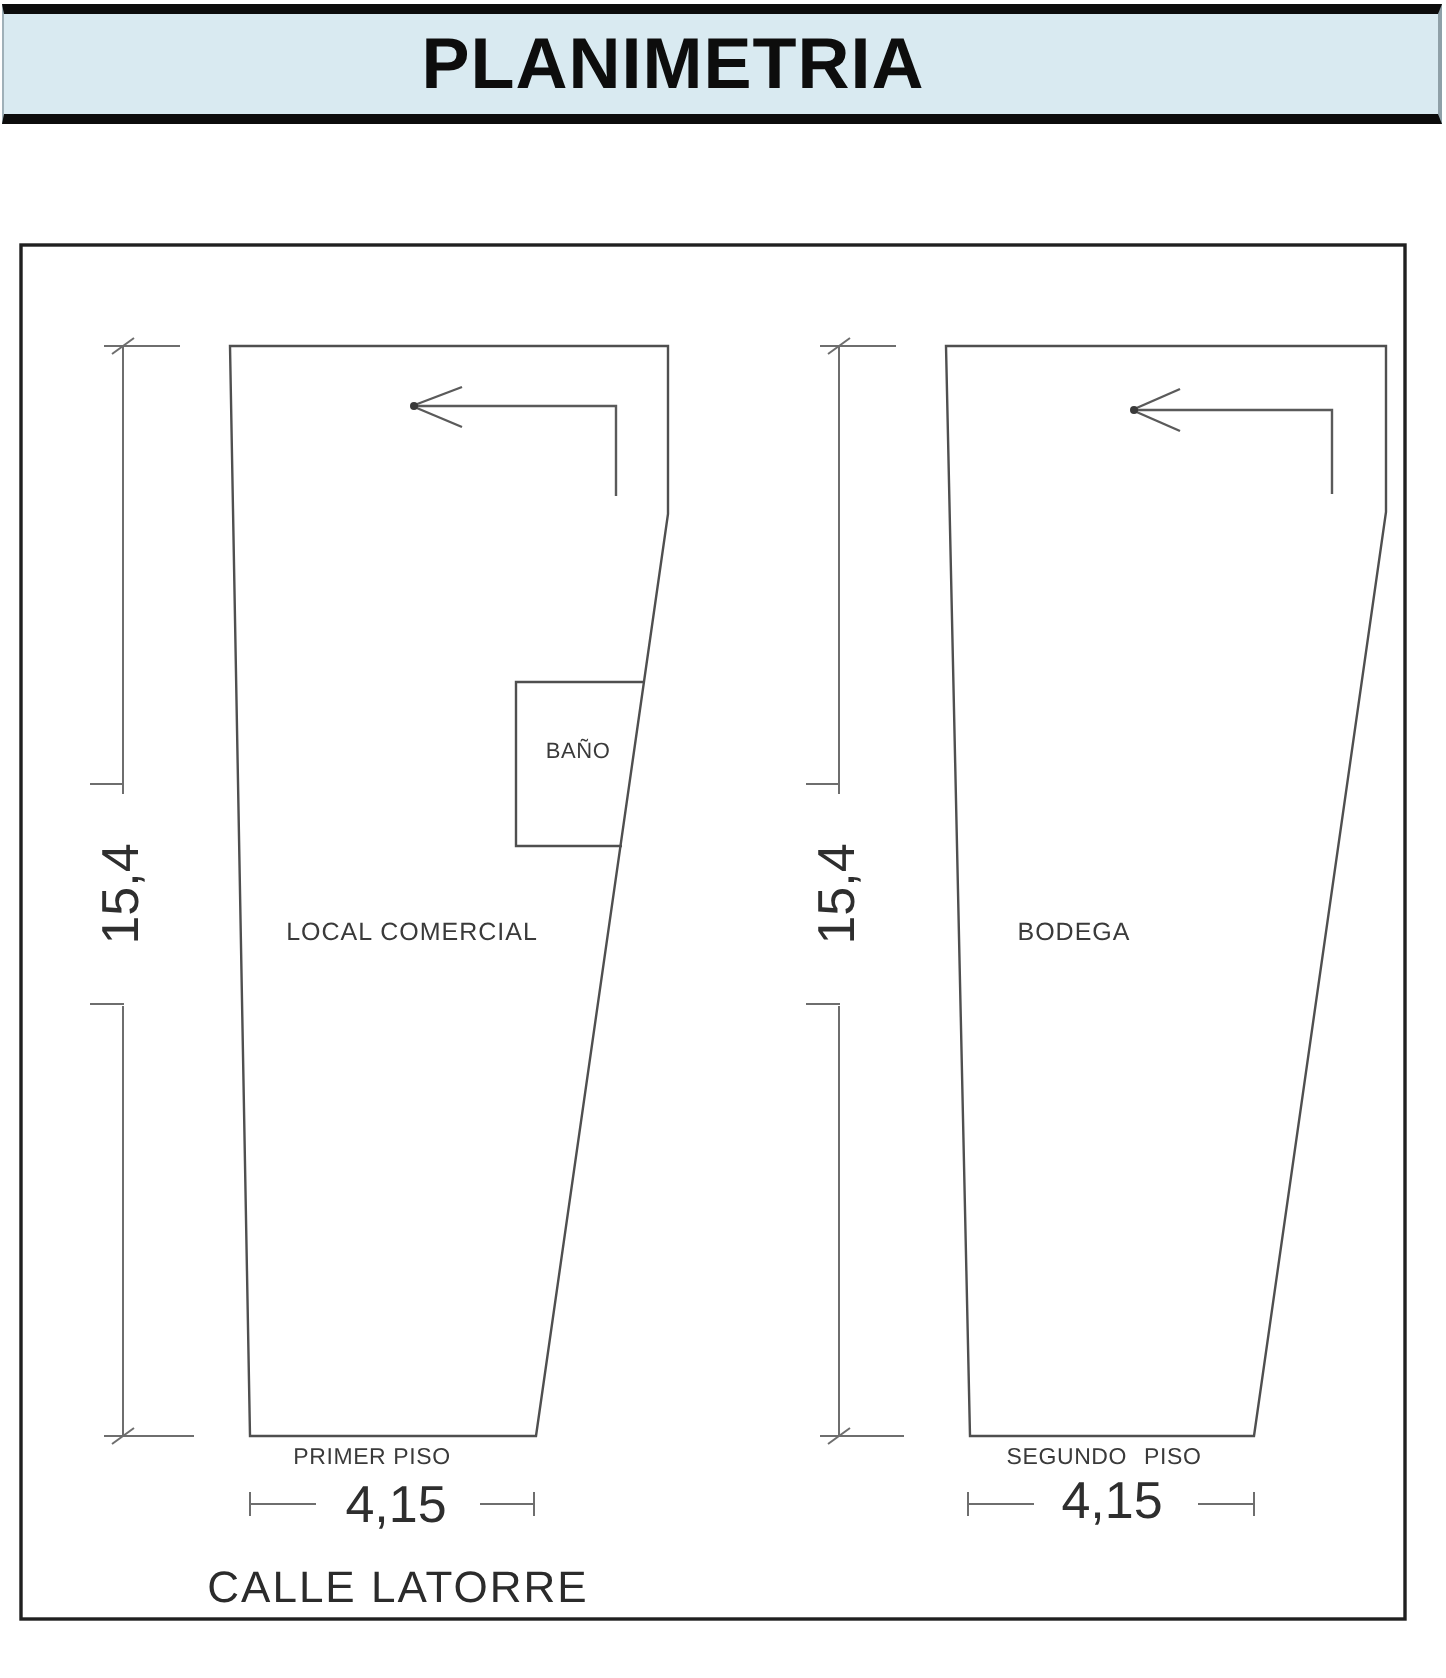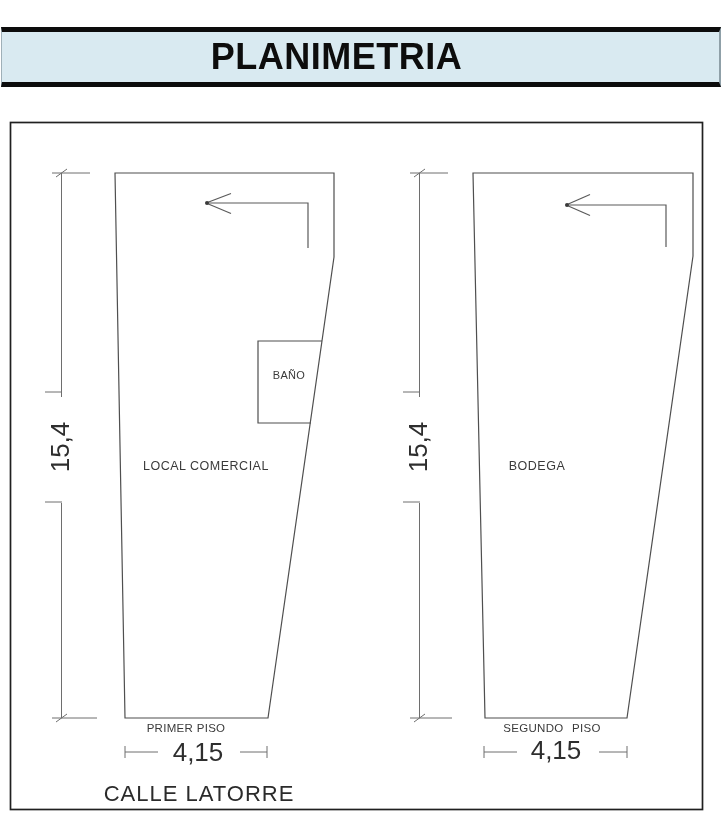--- a/index.html
+++ b/index.html
@@ -24,21 +24,20 @@
     width: 717px;
     height: 50px;
     background: #d9eaf1;
     border-top: 5px solid #0c0c0c;
     border-bottom: 5px solid #0c0c0c;
     border-left: 1px solid #9fb0b8;
     border-right: 2px solid #8fa0a8;
     display: flex;
     align-items: center;
     justify-content: center;
-    margin-top: 25px;
   }
   .title-text {
     font-size: 36px;
     font-weight: bold;
     color: #0d0d0d;
     letter-spacing: 0.5px;
     transform: translateX(-24px);
     white-space: nowrap;
   }
   svg.drawing {

